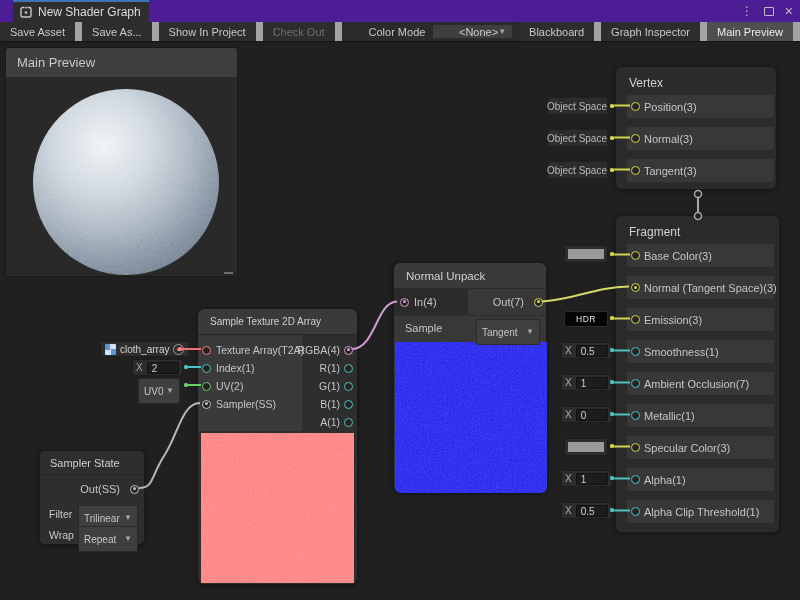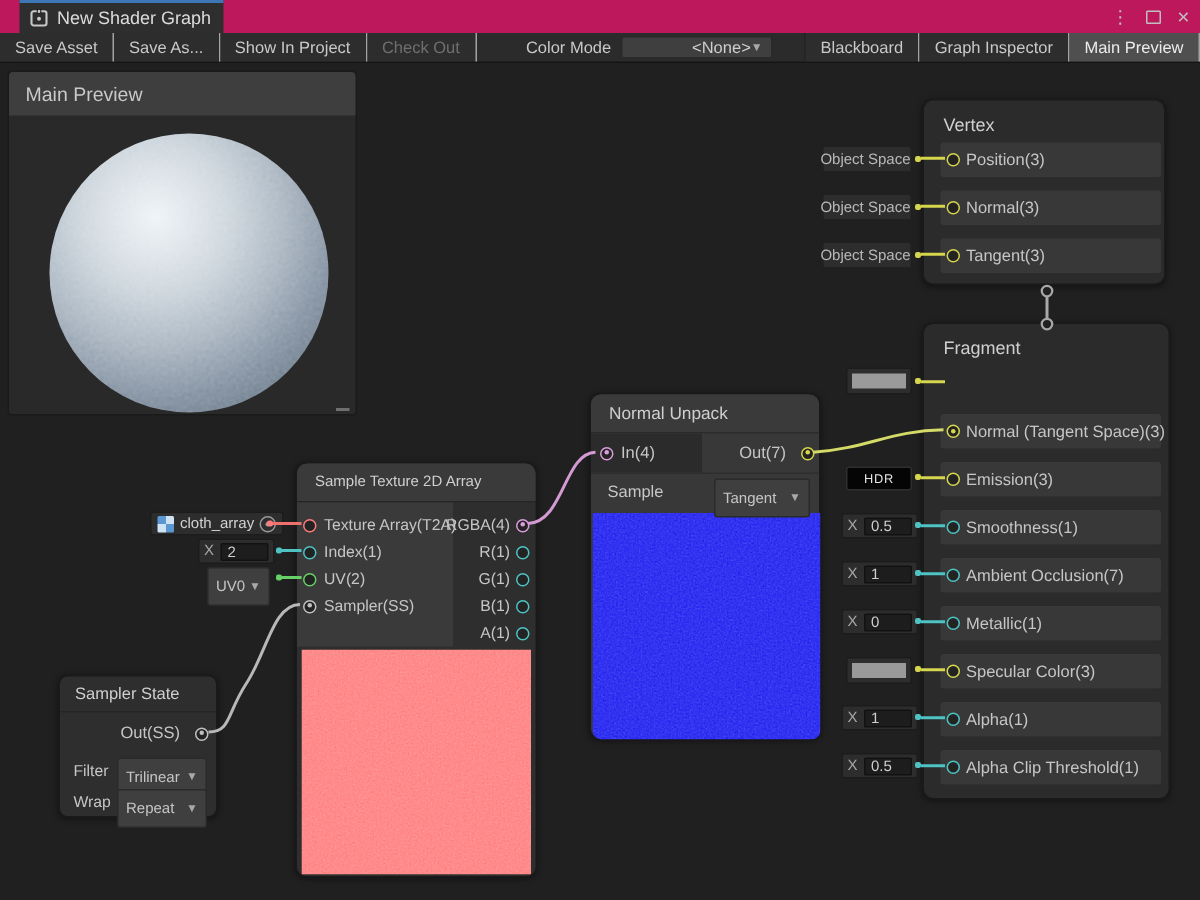--- a/index.html
+++ b/index.html
@@ -1,32 +1,32 @@
 <!DOCTYPE html>
 <html><head>
 <meta charset="utf-8">
 <style>
   * { margin:0; padding:0; box-sizing:border-box; }
   html,body { width:800px; height:600px; background:#202020; overflow:hidden;
     font-family:"Liberation Sans", sans-serif; -webkit-font-smoothing:antialiased; }
   #app { position:relative; width:800px; height:600px; }
 
   
-  .titlebar { position:absolute; top:0; left:0; width:800px; height:22px; background:#be185d; }
+  .titlebar { position:absolute; top:0; left:0; width:800px; height:22px; background:#4c1d95; }
   .tab { position:absolute; left:13px; top:0; width:136px; height:22px; background:#2e2e2e;
     border-top:2px solid #3d76b5; display:flex; align-items:center; gap:6px; padding:0 7px;
     color:#dcdcdc; font-size:12px; white-space:nowrap; }
   .win-controls { position:absolute; right:7px; top:0; height:22px; display:flex; align-items:center; gap:11px; }
   .wc { color:#bfbfbf; font-size:12px; line-height:1; cursor:default; }
   .wc-max { width:10px; height:9px; border:1.5px solid #bfbfbf; border-radius:1px; }
 
   
   .toolbar { position:absolute; top:22px; left:0; width:800px; height:20px; background:#2b2b2b;
     border-bottom:1px solid #141414; display:flex; align-items:stretch; font-size:11px; color:#c9c9c9; }
-  .tb-btn { display:flex; align-items:center; padding:0 10px; border-right:1px solid #a3a3a3; background:#2d2d2d; white-space:nowrap; }
+  .tb-btn { display:flex; align-items:center; padding:0 10px; border-right:7px solid #a3a3a3; background:#2d2d2d; white-space:nowrap; }
   .tb-btn.disabled { color:#6f6f6f; }
   .tb-btn.active { background:#4f4f4f; color:#ececec; }
   .tb-gap { width:26px; }
   .tb-label { display:flex; align-items:center; padding:0 7px; white-space:nowrap; }
   .tb-dd { width:101px; margin:2px 5px 2px 0; background:#3f3f3f; border:1px solid #2a2a2a; border-radius:2px;
     display:flex; align-items:center; justify-content:flex-end; padding:0 6px; color:#cfcfcf; white-space:nowrap; }
   .tb-right { margin-left:auto; display:flex; align-items:stretch; }
   .caret { color:#a8a8a8; font-size:8px; line-height:1; }
 
   
@@ -225,20 +225,24 @@
       </div>
     <div class="os-widget" style="left:548px;top:119px">
         <span>Object Space</span>
       </div>
     <span class="mdot" style="left:610px;top:62px;background:#d6d64e"></span>
     <span class="mdot" style="left:610px;top:94px;background:#d6d64e"></span>
     <span class="mdot" style="left:610px;top:126px;background:#d6d64e"></span>
 
     <div class="node" style="left:615px;top:173px;width:165px;height:318px">
       <div class="node-title">Fragment</div>
+      <div class="srow" style="top:28px">
+        <span class="port p-vec3"></span>
+        <span>Base Color(3)</span>
+      </div>
       <div class="srow" style="top:60px">
         <span class="port p-vec3 connected"></span>
         <span>Normal (Tangent Space)(3)</span>
       </div>
       <div class="srow" style="top:92px">
         <span class="port p-vec3"></span>
         <span>Emission(3)</span>
       </div>
       <div class="srow" style="top:124px">
         <span class="port p-float"></span>

